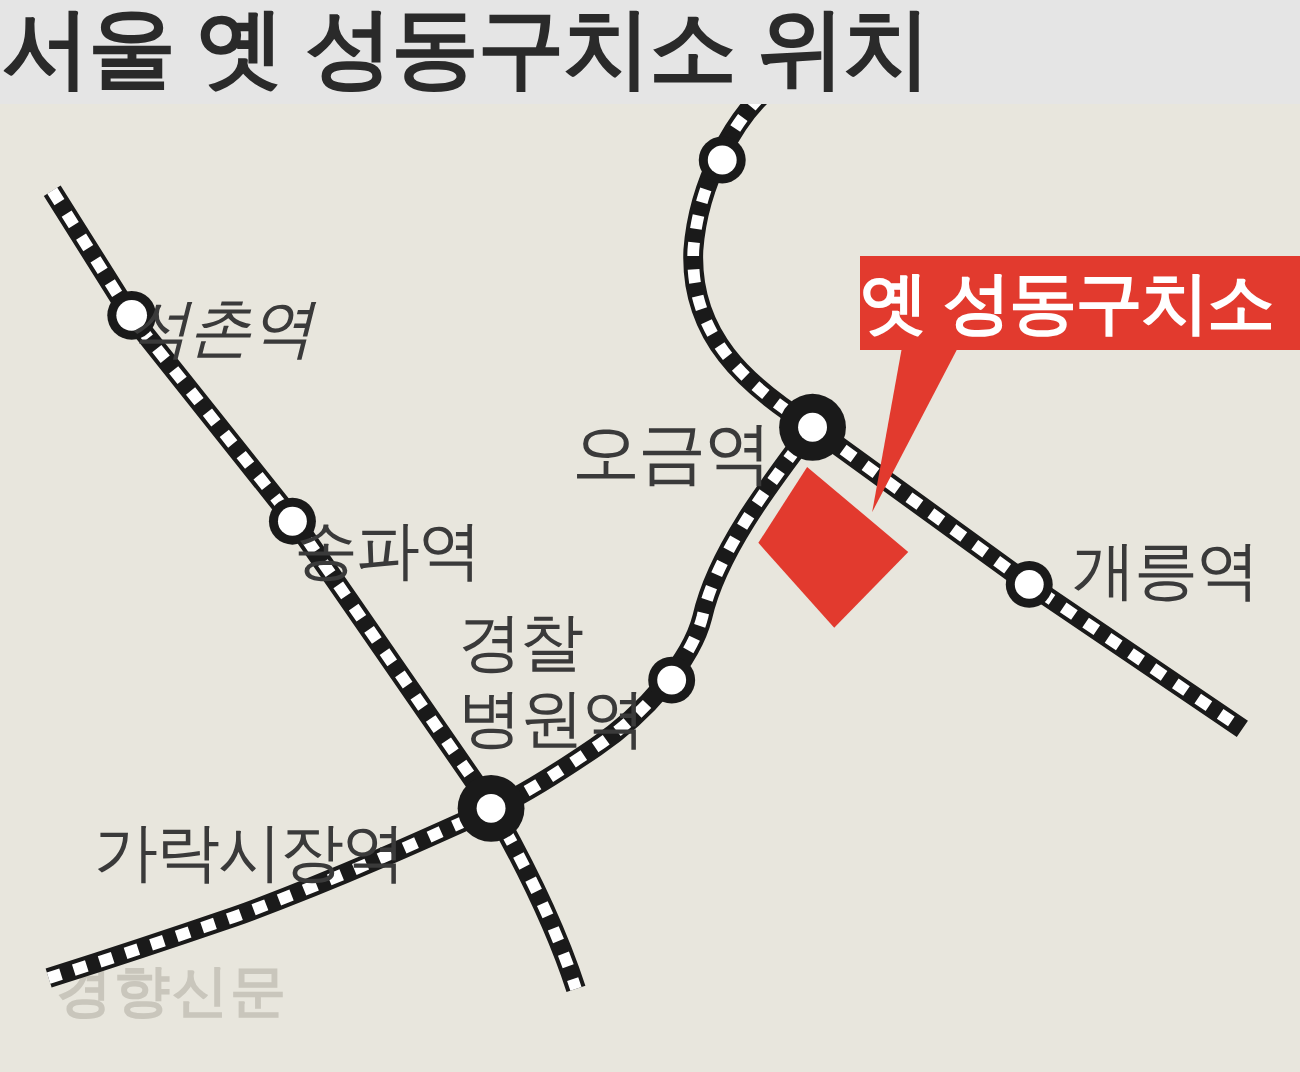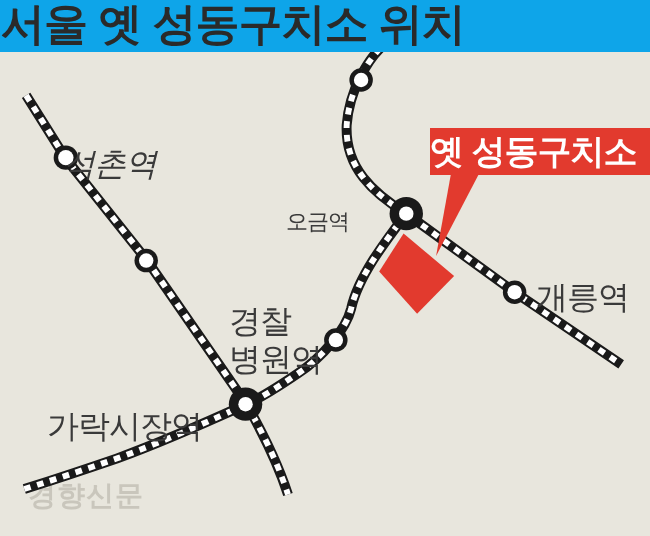--- a/index.html
+++ b/index.html
@@ -1,20 +1,20 @@
 <!DOCTYPE html>
 <html><head>
 <meta charset="utf-8">
 <style>
   html,body{margin:0;padding:0;background:#ffffff;}
   .canvas{
     position:relative;
     width:650px;height:536px;
     overflow:hidden;
-    background:#0ea5e9;
+    background:#e5e5e5;
     font-family:"Liberation Sans","DejaVu Sans",sans-serif;
   }
   .title{
     position:absolute;left:1px;top:-5px;
     font-size:44px;font-weight:700;color:#2a2a2a;
     letter-spacing:-1px;white-space:nowrap;
   }
   .map{
     position:absolute;left:0;top:52px;width:650px;height:484px;
     background:#e8e6dd;
@@ -101,22 +101,23 @@
         <circle cx="237" cy="442" r="18.5" fill="#1a1a1a"></circle>
           <circle cx="237" cy="442" r="8" fill="#ffffff"></circle>
       </g>
 
       <polygon points="412,253 468,300 427,342 385,295" fill="#e23a2e"></polygon>
 
       <polygon points="465,184 497,184 448,278" fill="#e23a2e"></polygon>
     </svg>
 
     <div class="st-label" style="left:63px;top:96px;font-style:italic;">석촌역</div>
-    <div class="st-label" style="left:286px;top:158px;font-size:22px;">오금역</div>
-    <div class="st-label" style="left:536px;top:217px;margin-top:12px;">개릉역</div>
+    <div class="st-label" style="left:147px;top:207px;">송파역</div>
+    <div class="st-label" style="left:286px;top:158px;font-size:34px;">오금역</div>
+    <div class="st-label" style="left:536px;top:217px;">개릉역</div>
     <div class="st-label" style="left:47px;top:358px;">가락시장역</div>
     <div class="st-label two-line" style="left:229px;top:250px;">
       <div>경찰</div>
       <div>병원역</div>
     </div>
 
     <div class="callout">
       <span>옛 성동구치소</span>
     </div>
 

